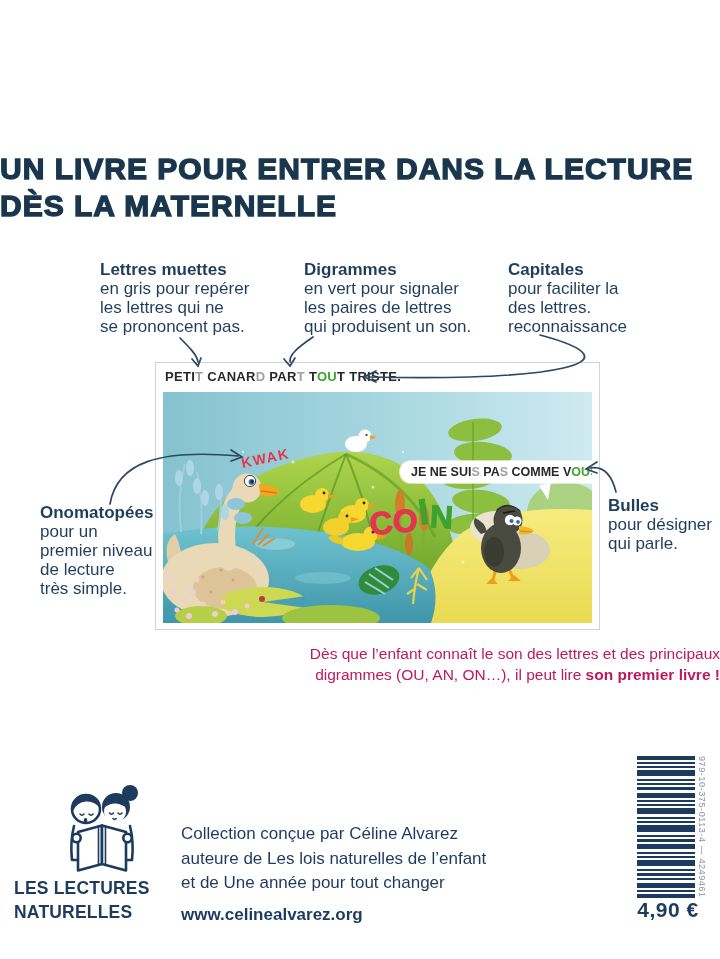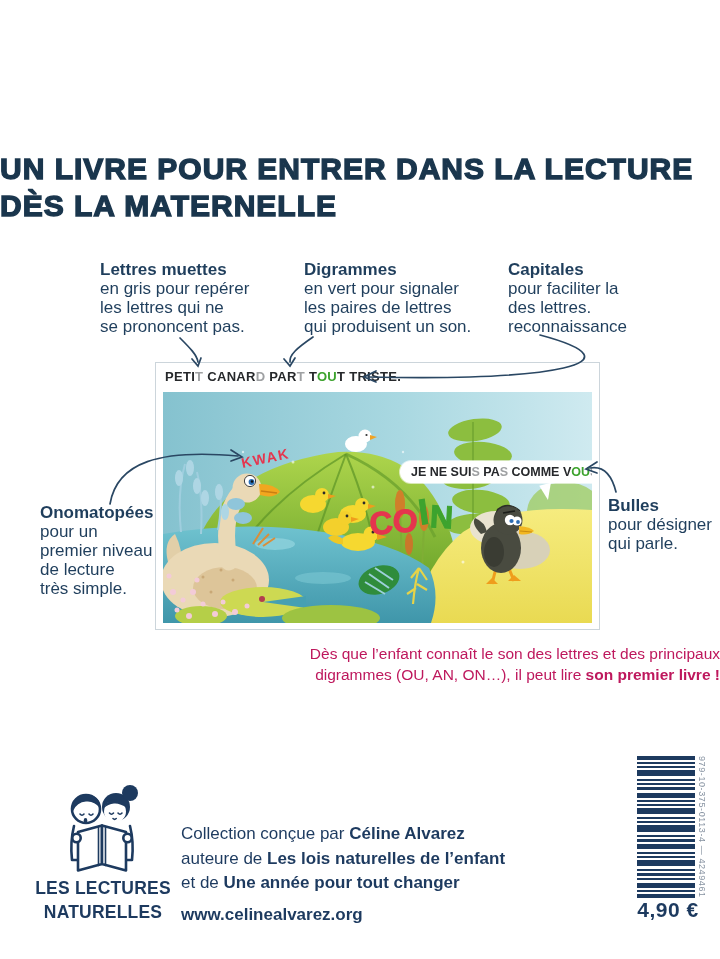--- a/index.html
+++ b/index.html
@@ -54,25 +54,25 @@
   }
   
   .tagline{
     position:absolute;left:0;right:0;top:643px;text-align:right;
     font-size:15.5px;line-height:21px;color:#be185d;margin-left:14px;
   }
   .tagline b{font-weight:bold;}
   
   .logo-draw{position:absolute;left:50px;top:780px;}
   .logo-text{
-    position:absolute;left:14px;top:876px;width:178px;text-align:center;
+    position:absolute;left:14px;top:876px;width:178px;
     font-weight:bold;font-size:17.5px;line-height:24px;color:#1d3a5f;letter-spacing:.2px;
   }
   .credits{position:absolute;left:181px;top:822px;font-size:17px;line-height:24.5px;color:#1d3a5f;}
-  .credits b{font-weight:bold;}
+  .credits b{font-weight:normal;}
   .website{margin-top:7px;font-weight:bold;}
   .barcode{position:absolute;left:637px;top:756px;}
   .isbn{
     position:absolute;left:697px;top:756px;height:142px;
     writing-mode:vertical-rl;text-orientation:mixed;
     font-size:9px;letter-spacing:.6px;color:#8591a0;white-space:nowrap;
   }
   .price{
     position:absolute;left:628px;top:898px;width:80px;text-align:center;
     font-weight:bold;font-size:21px;color:#1d3a5f;letter-spacing:.5px;

